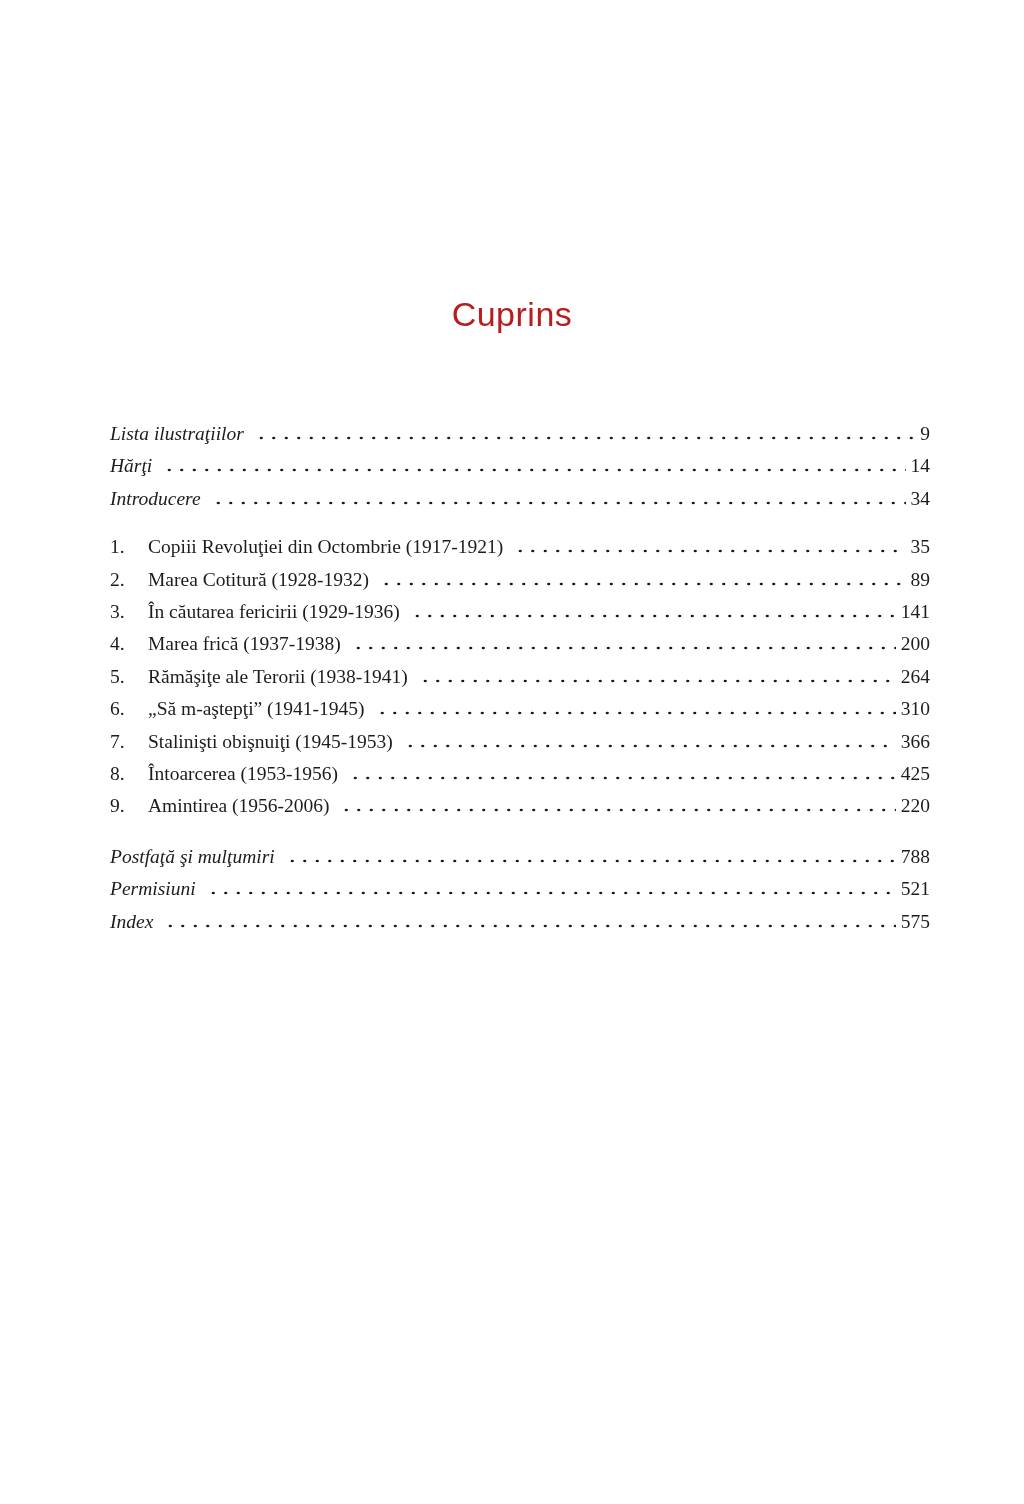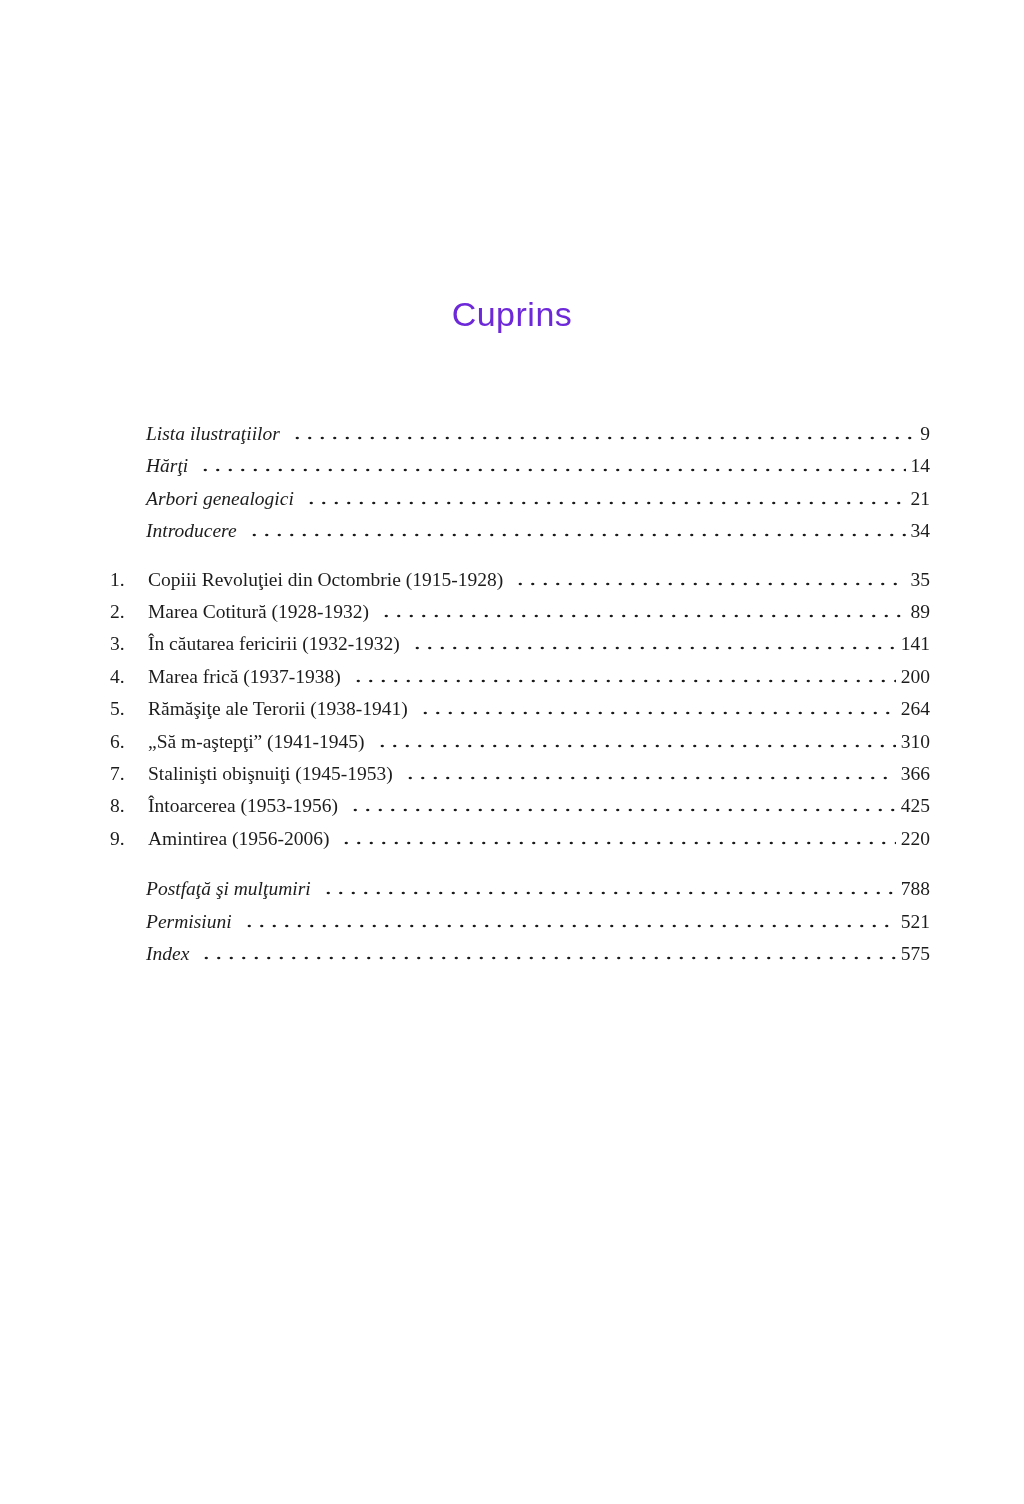--- a/index.html
+++ b/index.html
@@ -19,21 +19,21 @@
     inset: 0;
     background: #ffffff;
   }
   .title {
     margin-top: 296px;
     text-align: center;
     font-family: "Liberation Sans", sans-serif;
     font-size: 34px;
     font-weight: 400;
     line-height: 36px;
-    color: #6d28d9;
+    color: #b91c1c;
     letter-spacing: 0.5px;
   }
   .toc {
     margin: 86px 94px 0 110px; 
     font-size: 19.5px;
   }
   .toc-section { }
   .toc-section.chapters { margin-top: 16px; }
   .toc-section.back { margin-top: 18px; }
   .toc-row {
@@ -44,21 +44,20 @@
   }
   .toc-row .num {
     width: 38px;
     flex: 0 0 auto;
   }
   .toc-row .label {
     flex: 0 0 auto;
   }
   .toc-row.italic .label {
     font-style: italic;
-    margin-left: 36px;
   }
   .leader {
     flex: 1 1 auto;
     min-width: 18px;
     height: 6px;
     position: relative;
     top: 1px;
     margin: 0 5px 0 8px;
     background-image: radial-gradient(circle, #1b1b1b 1.25px, transparent 1.6px);
     background-size: 12.5px 6px;
@@ -84,47 +83,42 @@
         <span class="label">Lista ilustraţiilor</span>
         <span class="leader"></span>
         <span class="pagenum">9</span>
       </div>
       <div class="toc-row italic">
         <span class="label">Hărţi</span>
         <span class="leader"></span>
         <span class="pagenum">14</span>
       </div>
       <div class="toc-row italic">
-        <span class="label">Arbori genealogici</span>
-        <span class="leader"></span>
-        <span class="pagenum">21</span>
-      </div>
-      <div class="toc-row italic">
         <span class="label">Introducere</span>
         <span class="leader"></span>
         <span class="pagenum">34</span>
       </div>
     </div>
 
     <div class="toc-section chapters">
       <div class="toc-row">
         <span class="num">1.</span>
-        <span class="label">Copiii Revoluţiei din Octombrie (1915-1928)</span>
+        <span class="label">Copiii Revoluţiei din Octombrie (1917-1921)</span>
         <span class="leader"></span>
         <span class="pagenum">35</span>
       </div>
       <div class="toc-row">
         <span class="num">2.</span>
         <span class="label">Marea Cotitură (1928-1932)</span>
         <span class="leader"></span>
         <span class="pagenum">89</span>
       </div>
       <div class="toc-row">
         <span class="num">3.</span>
-        <span class="label">În căutarea fericirii (1932-1932)</span>
+        <span class="label">În căutarea fericirii (1929-1936)</span>
         <span class="leader"></span>
         <span class="pagenum">141</span>
       </div>
       <div class="toc-row">
         <span class="num">4.</span>
         <span class="label">Marea frică (1937-1938)</span>
         <span class="leader"></span>
         <span class="pagenum">200</span>
       </div>
       <div class="toc-row">

